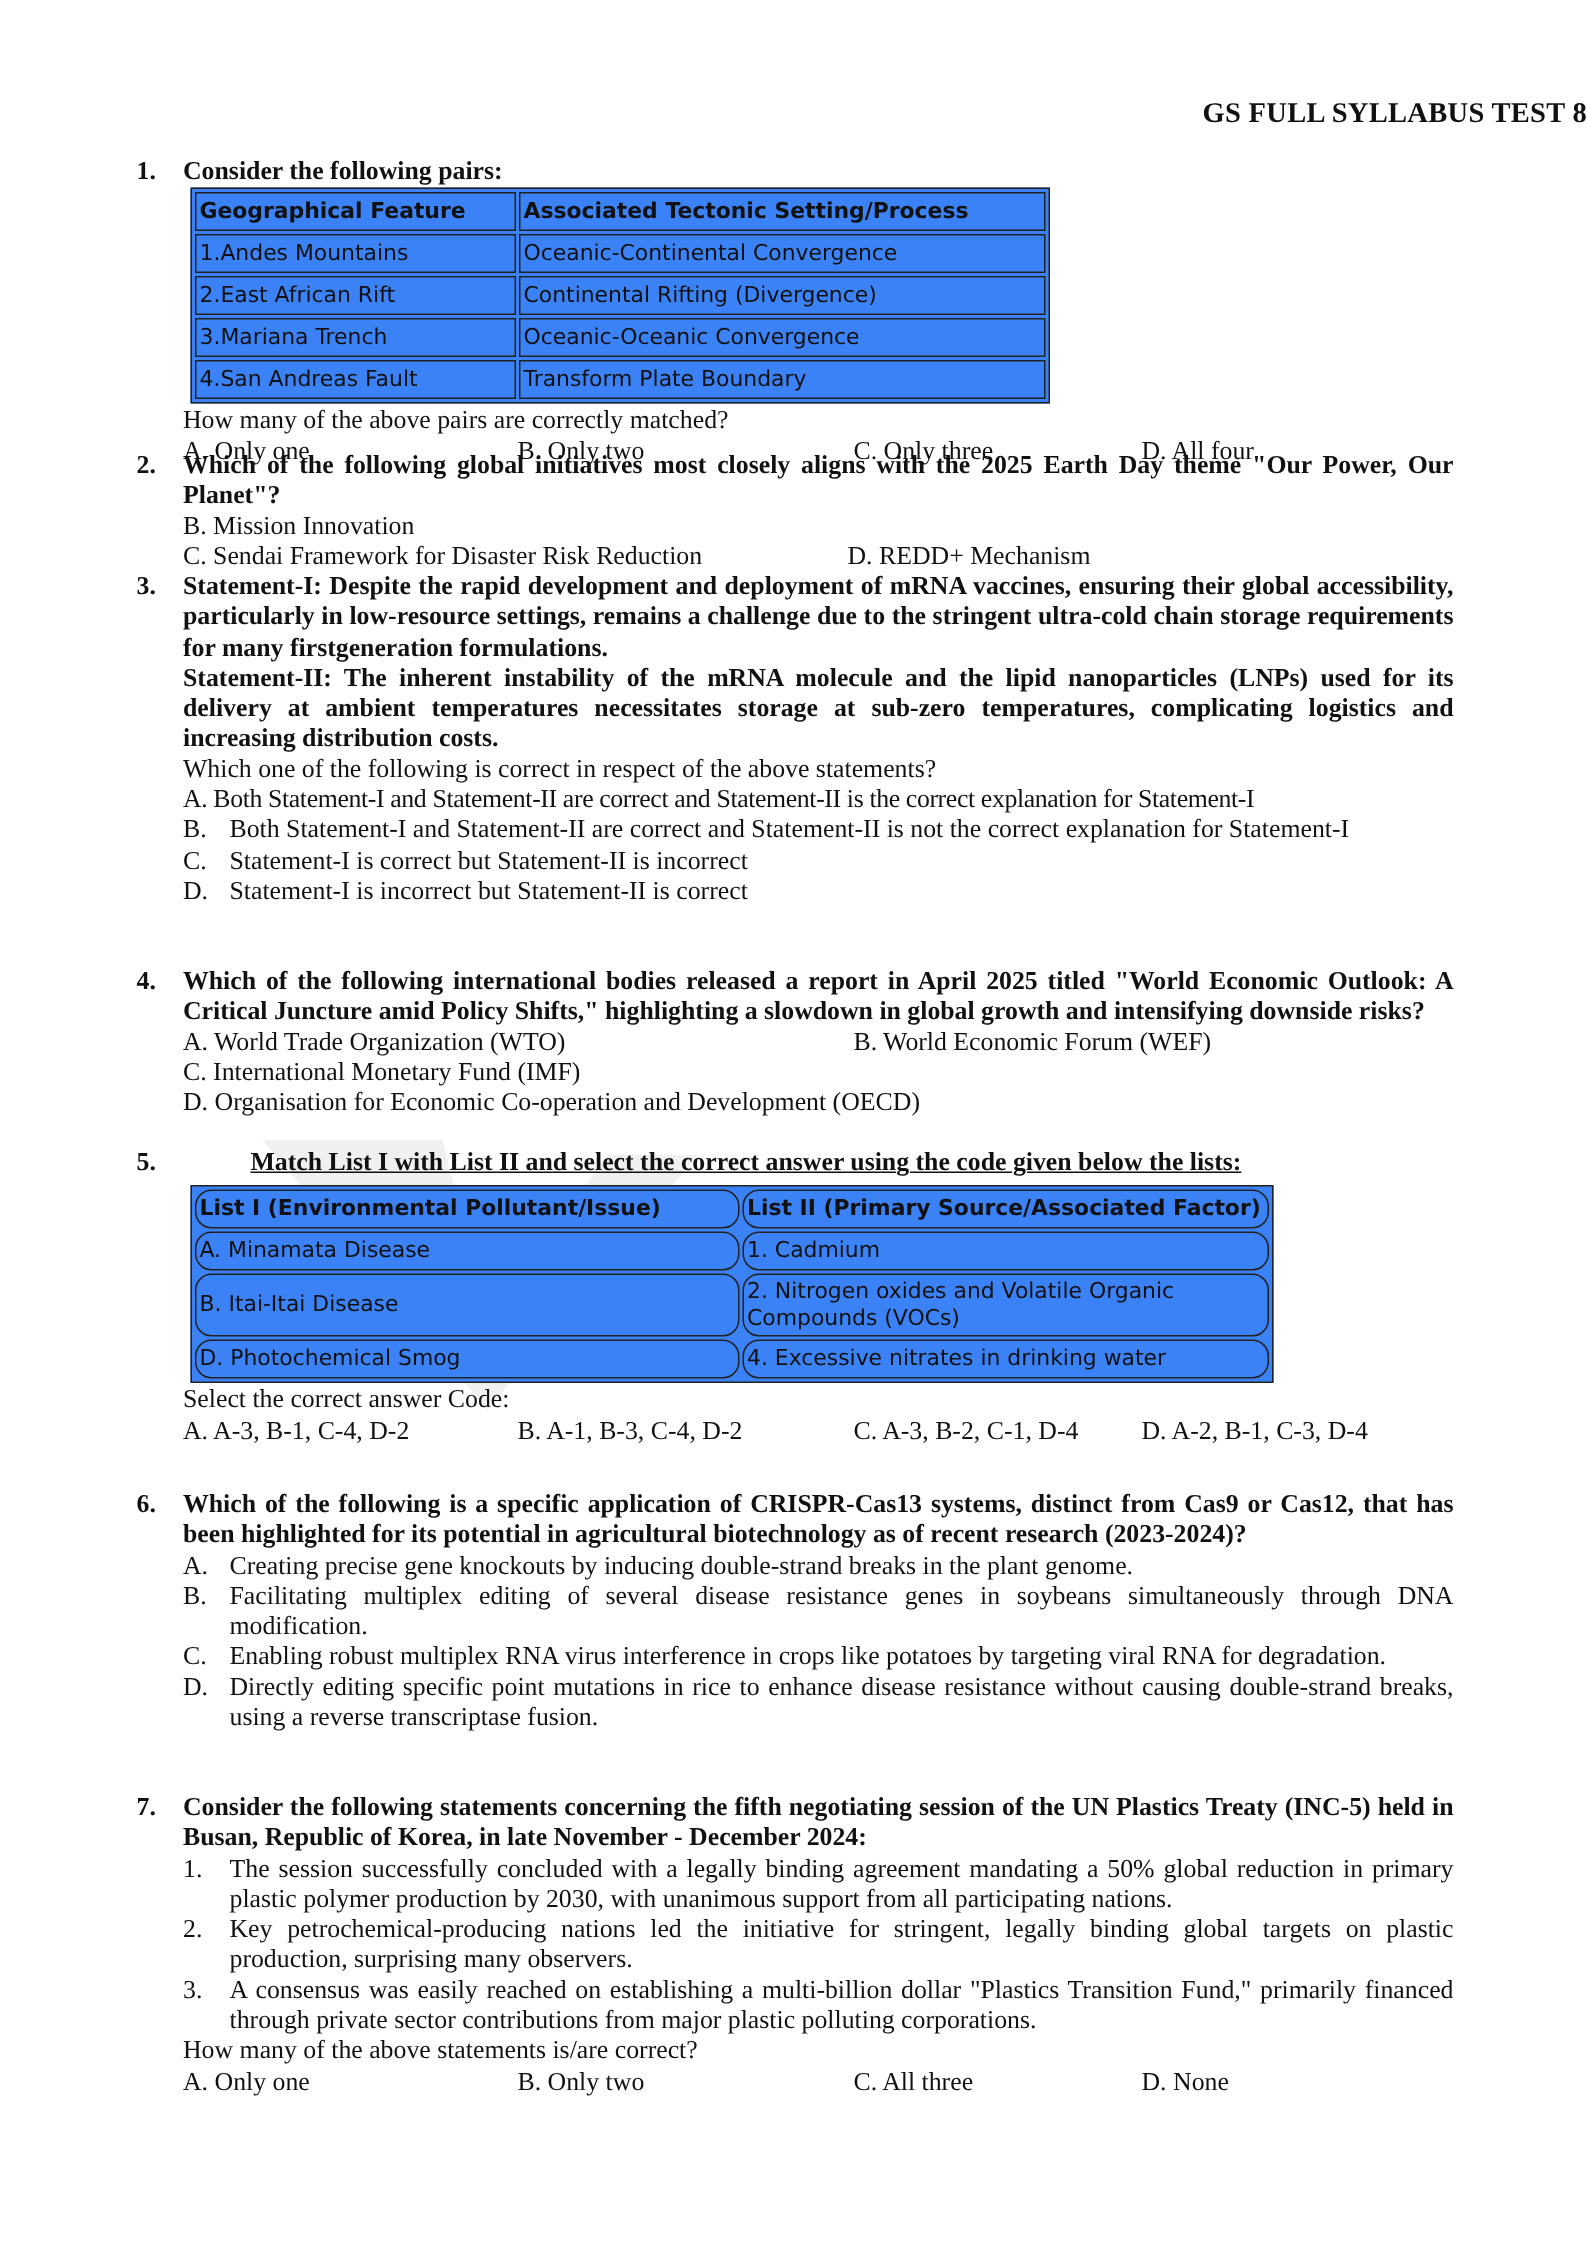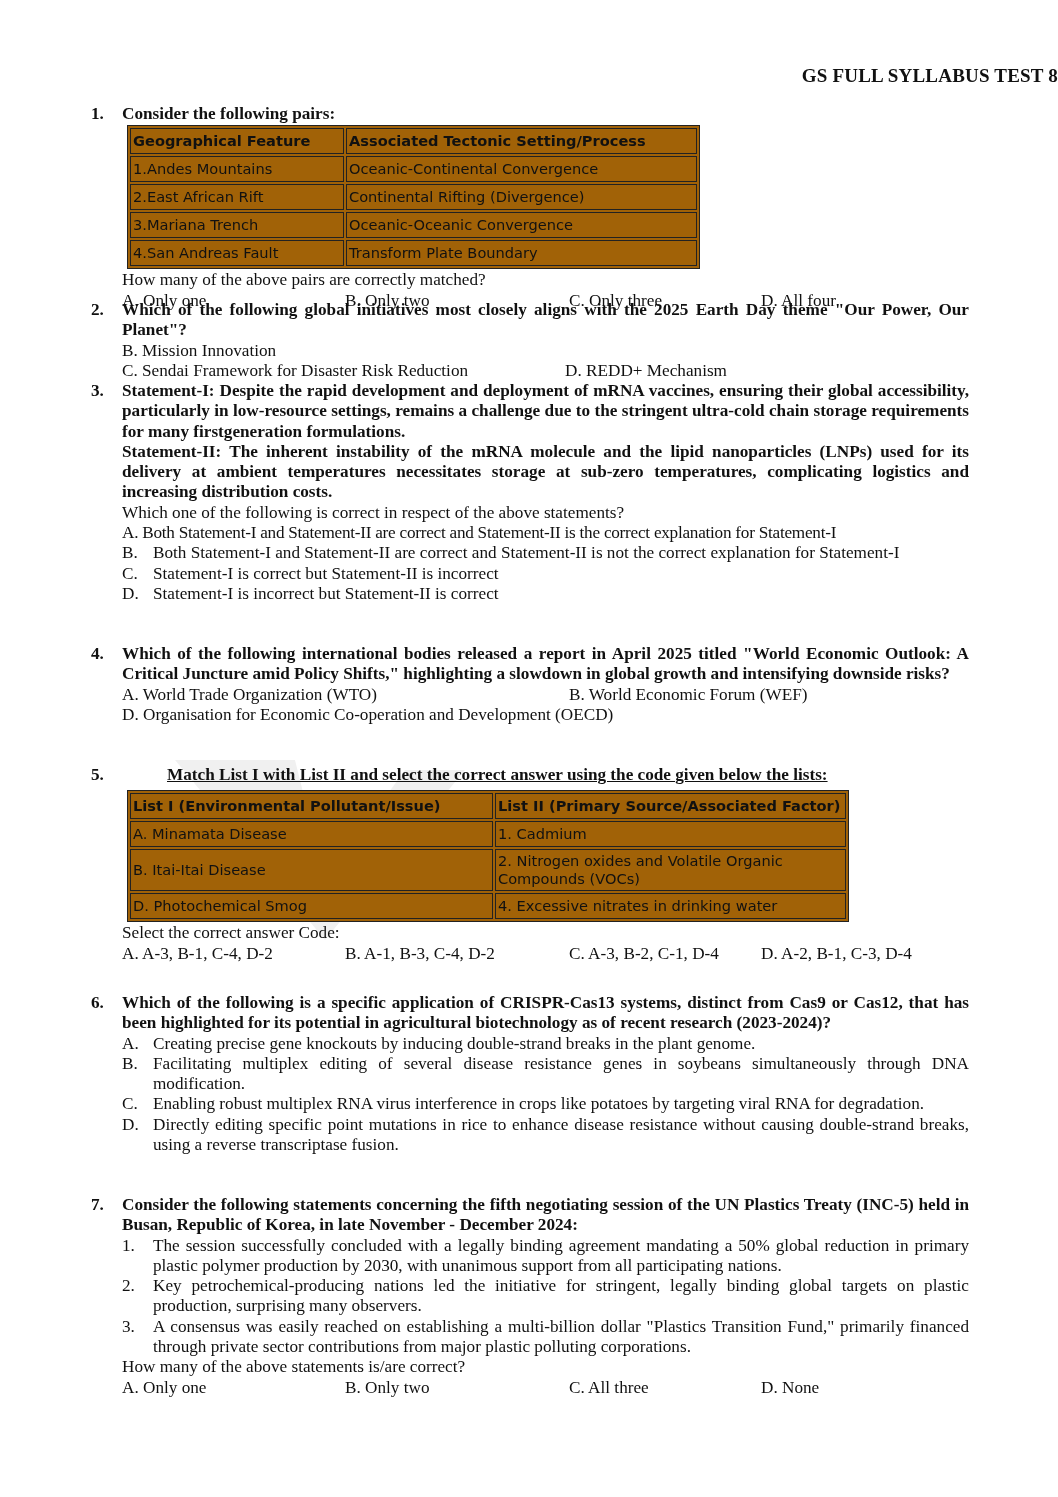--- a/index.html
+++ b/index.html
@@ -22,29 +22,29 @@
   .bold { font-weight: bold; }
   .just { text-align: justify; }
   .opts-row { display: flex; }
   .opts-row span { display: inline-block; }
   .hang { display: flex; }
   .hang .lbl { width: 31px; flex: none; }
   .hang .txt { flex: 1; text-align: justify; }
   table.t {
     border-collapse: separate; border-spacing: 2px; border: 1.5px solid #222;
     font-family: "DejaVu Sans", sans-serif; font-size: 14.6px; line-height: 18px;
-    margin: 1px 0 1px 5px; background: #a16207;
+    margin: 1px 0 1px 5px; background: #3b82f6;
   }
   table.t td { border: 1.5px solid #222; padding: 2px 2px 2px 2px; vertical-align: middle; }
   table.t td.h { font-weight: bold; }
   .t1 td { height: 20px; }
   .t1 { width: 573px; }
   .t1 td:first-child { width: 208px; }
   .t2 { width: 722px; }
-  .t2 td { height: 20px; }
+  .t2 td { height: 20px; border-radius: 11px; }
   .t2 td:first-child { width: 357px; }
 </style>
 </head>
 <body>
 
 <svg class="watermark" viewBox="0 0 290 180">
   <polygon points="0,0 120,0 150,120 230,10 290,10 150,180" fill="#000" opacity="0.06"></polygon>
 </svg>
 
 <div class="page">
@@ -129,20 +129,21 @@
   </div>
 
   <div class="q" style="top:644px;">
     <div class="qnum bold">4.</div>
     <div class="qbody">
       <div class="bold just">Which of the following international bodies released a report in April 2025 titled "World Economic Outlook: A Critical Juncture amid Policy Shifts," highlighting a slowdown in global growth and intensifying downside risks?</div>
       <div class="opts-row">
         <span style="width:447px">A. World Trade Organization (WTO)</span>
         <span>B. World Economic Forum (WEF)</span>
       </div>
+      <div>C. International Monetary Fund (IMF)</div>
       <div>D. Organisation for Economic Co-operation and Development (OECD)</div>
     </div>
   </div>
 
   <div class="q" style="top:765px;">
     <div class="qnum bold">5.</div>
     <div class="qbody">
       <div class="bold" style="text-decoration:underline; text-decoration-thickness:1px; white-space:nowrap;margin-left:45px;">Match List I with List II and select the correct answer using the code given below the lists:</div>
       <table class="t t2" style="margin-top:5px;">
         <tbody>

